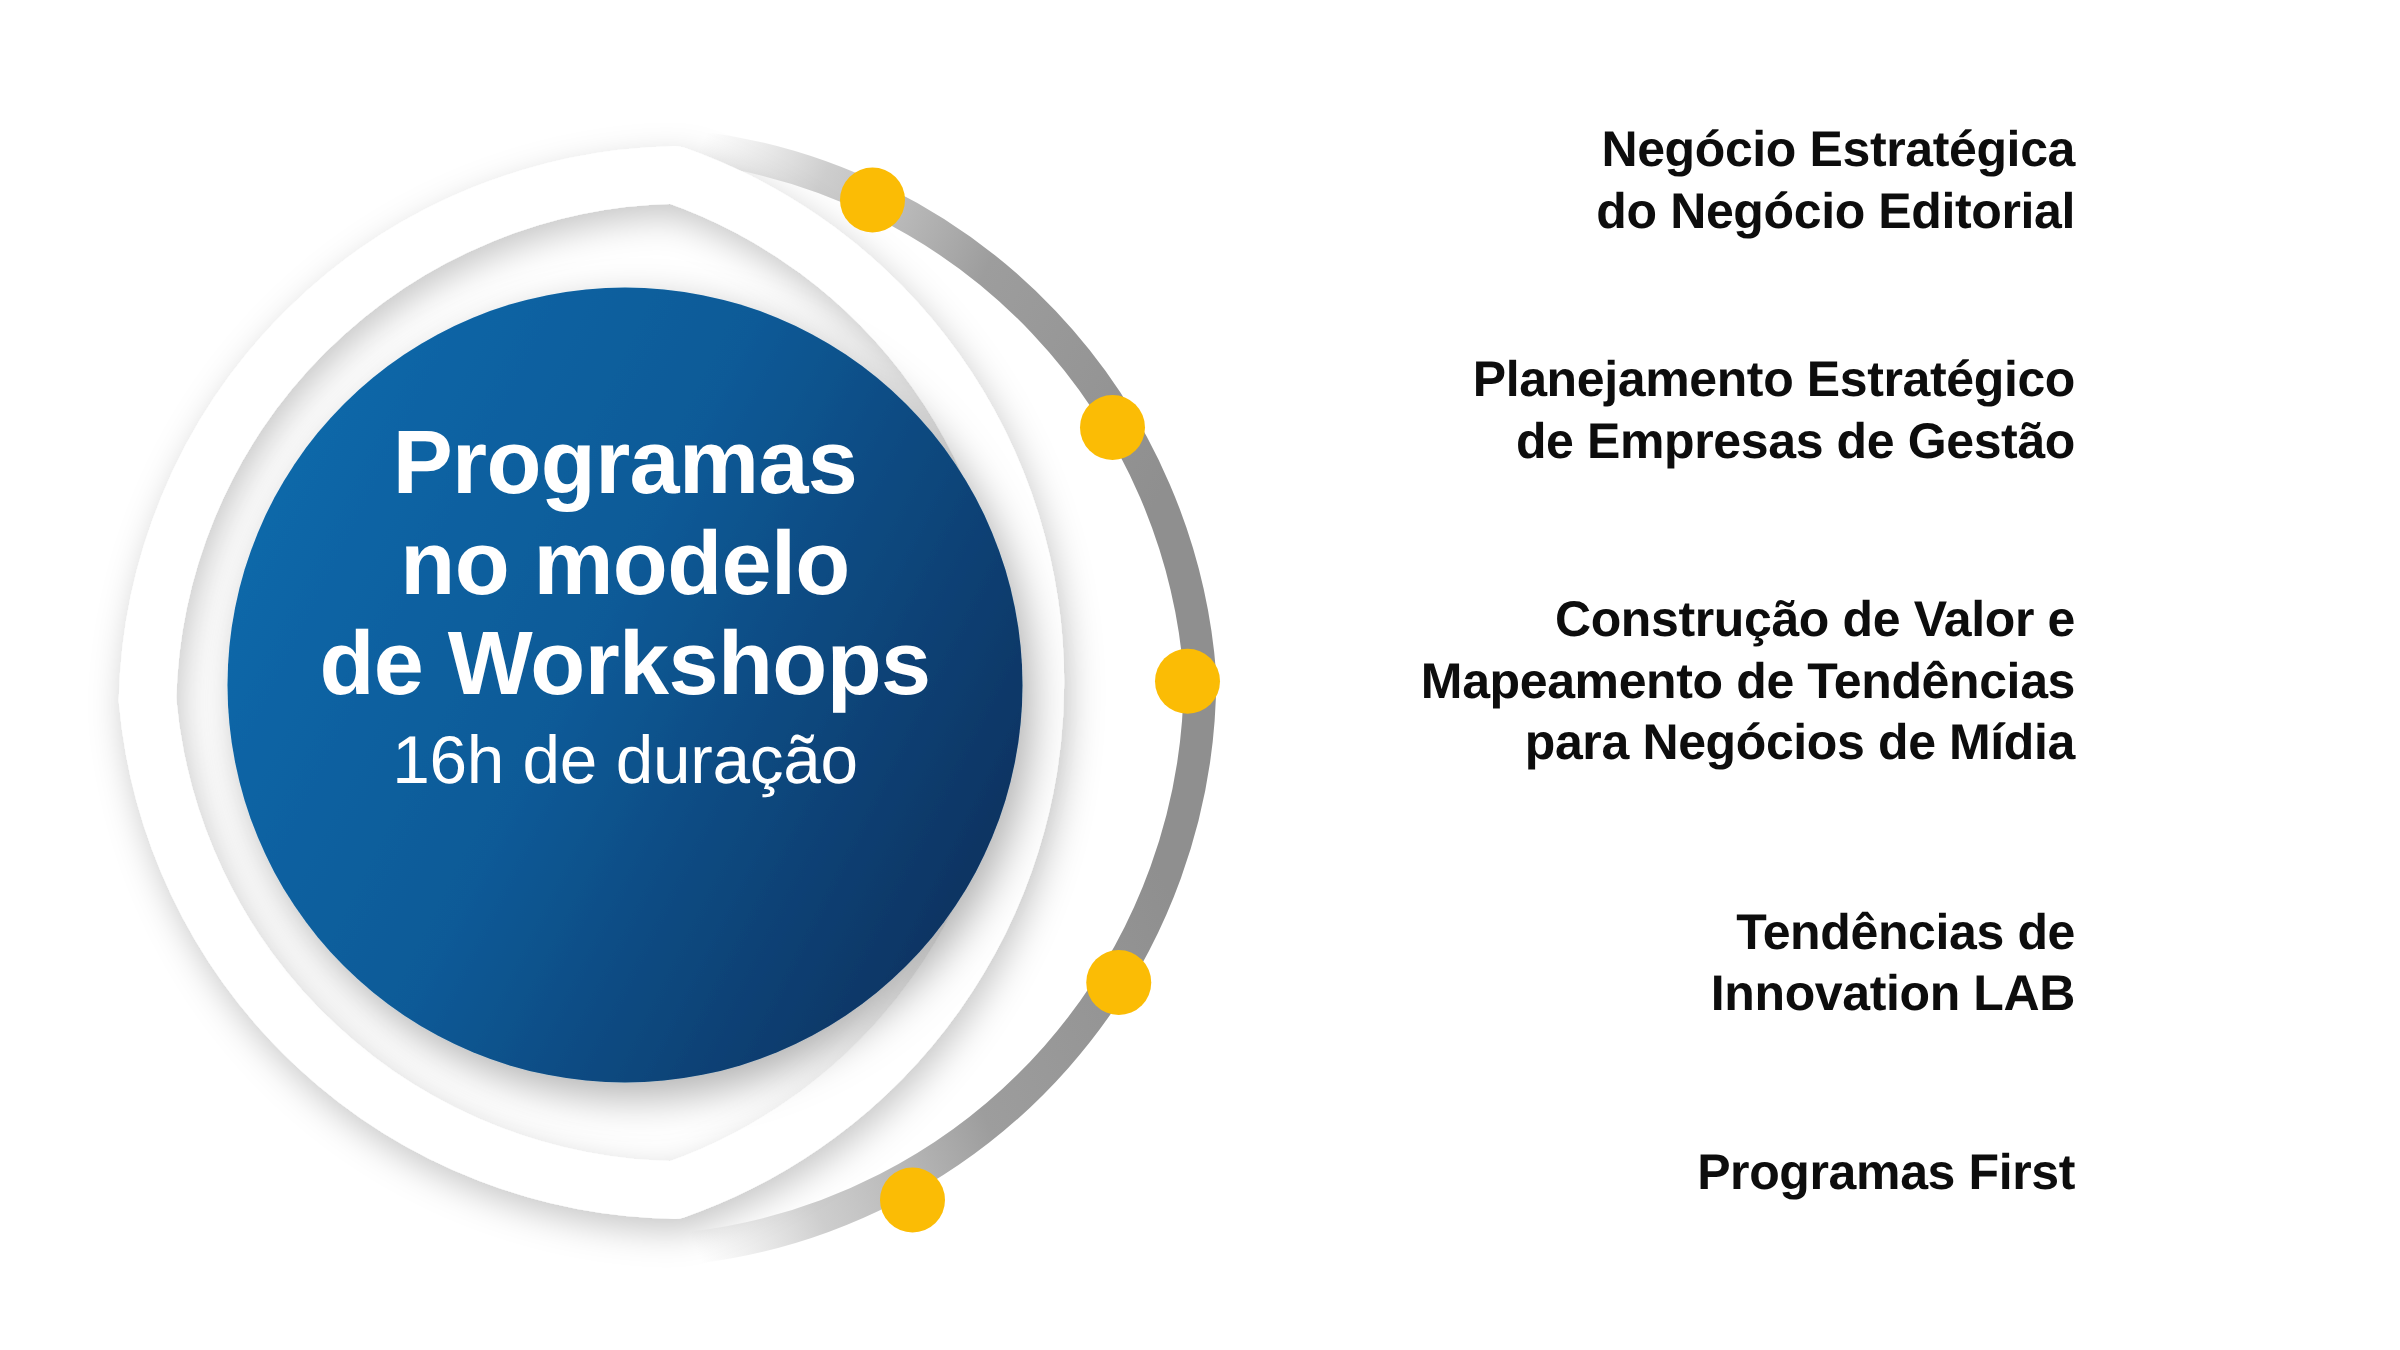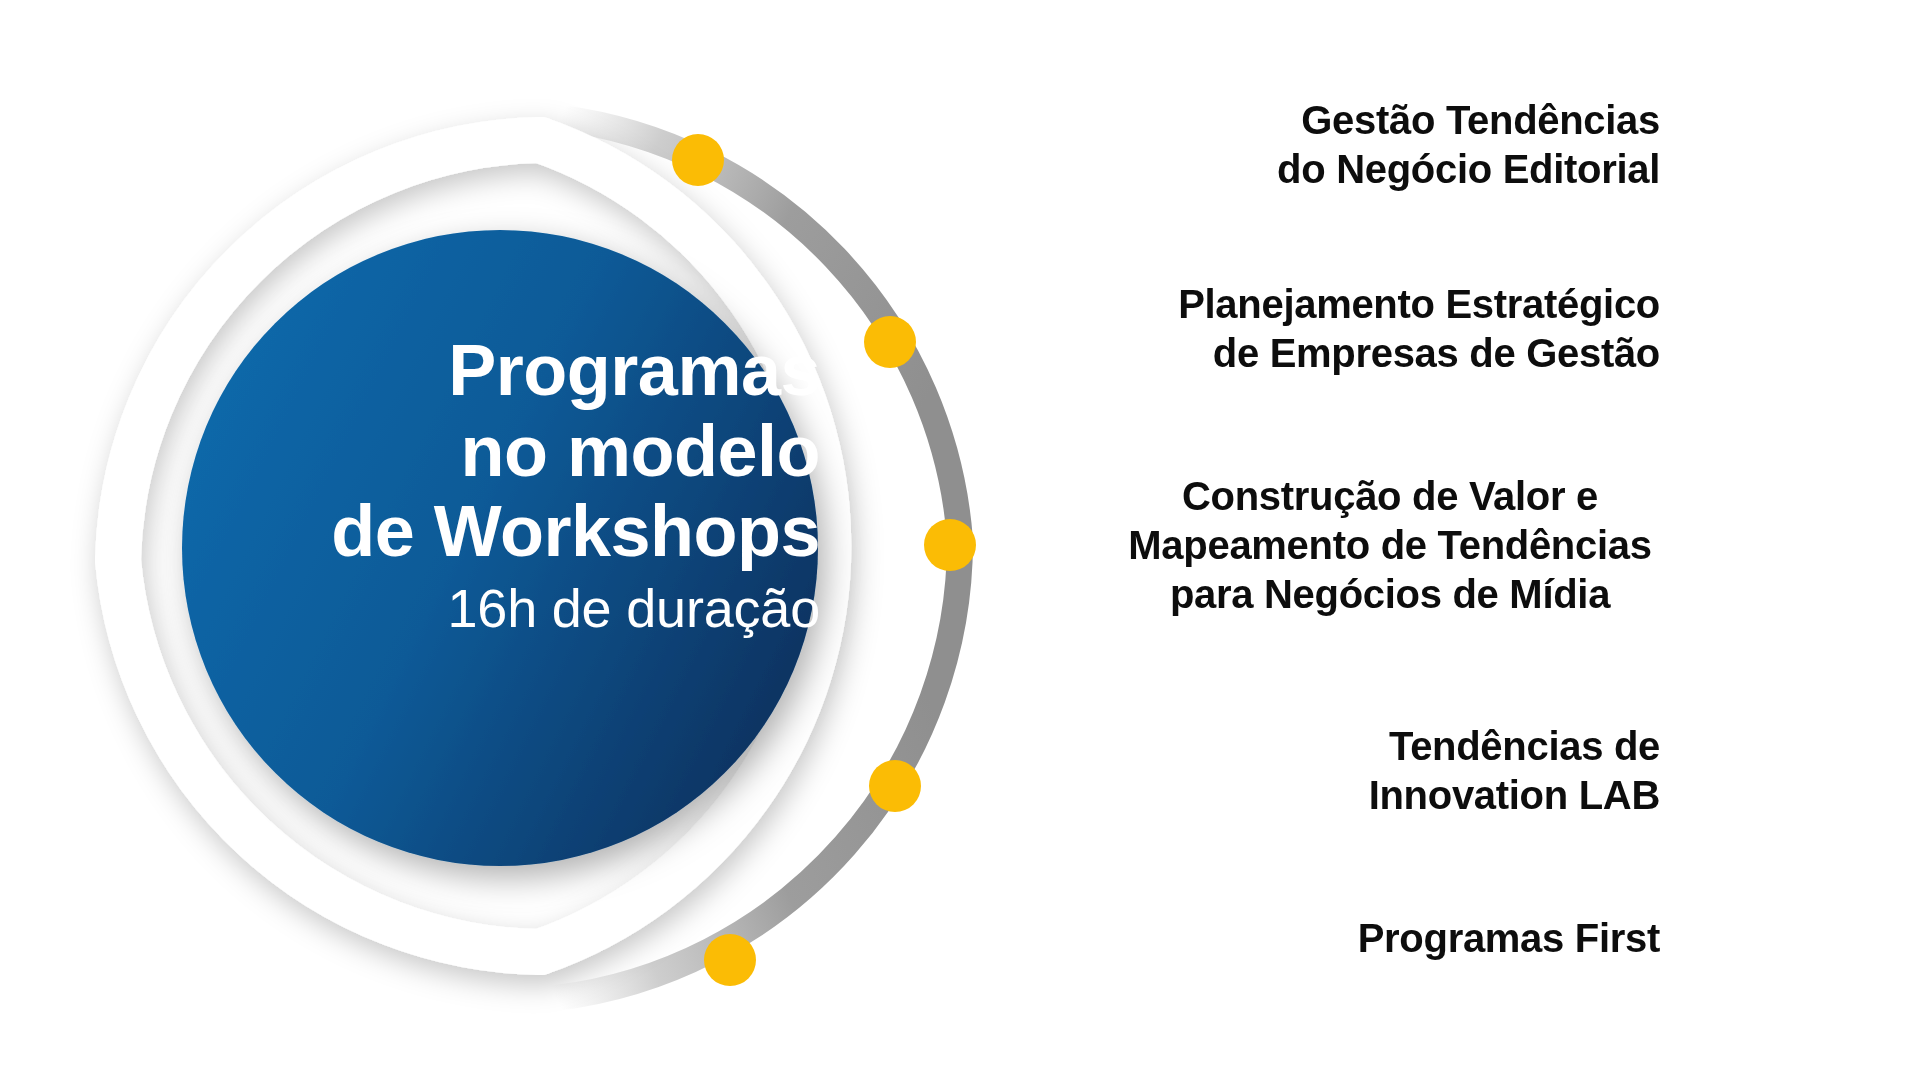--- a/index.html
+++ b/index.html
@@ -27,21 +27,21 @@
     width: 1920px;
     height: 1080px;
   }
 
   
   .center-text {
     position: absolute;
     left: 180px;
     top: 330px;
     width: 640px;
-    text-align: right;
+    text-align: center;
     pointer-events: none;
   }
   .center-title {
     color: #ffffff;
     font-size: 72px;
     font-weight: bold;
     line-height: 1.12;
     letter-spacing: -0.5px;
     white-space: pre-line;
   }
@@ -69,21 +69,21 @@
     text-align: right;
     color: #0d0d0d;
     font-size: 40px;
     font-weight: bold;
     line-height: 1.22;
     letter-spacing: -0.3px;
     white-space: pre-line;
   }
   .label-1 { top: 96px;  }
   .label-2 { top: 280px; }
-  .label-3 { top: 472px; text-align: center; }
+  .label-3 { top: 472px; }
   .label-4 { top: 722px; }
   .label-5 { top: 914px; }
 </style>
 </head>
 <body>
 
 <div id="stage">
 
   <svg id="graphic" viewBox="0 0 1920 1080">
     <defs>
@@ -156,21 +156,21 @@
   </svg>
 
   <div class="center-text">
     <div class="center-title">Programas
 no modelo
 de Workshops</div>
     <div class="center-sub">16h de duração</div>
   </div>
 
   <div class="labels">
-    <div class="label label-1">Gestão Tendências
+    <div class="label label-1">Negócio Estratégica
 do Negócio Editorial</div>
     <div class="label label-2">Planejamento Estratégico
 de Empresas de Gestão</div>
     <div class="label label-3">Construção de Valor e
 Mapeamento de Tendências
 para Negócios de Mídia</div>
     <div class="label label-4">Tendências de
 Innovation LAB</div>
     <div class="label label-5">Programas First</div>
   </div>

